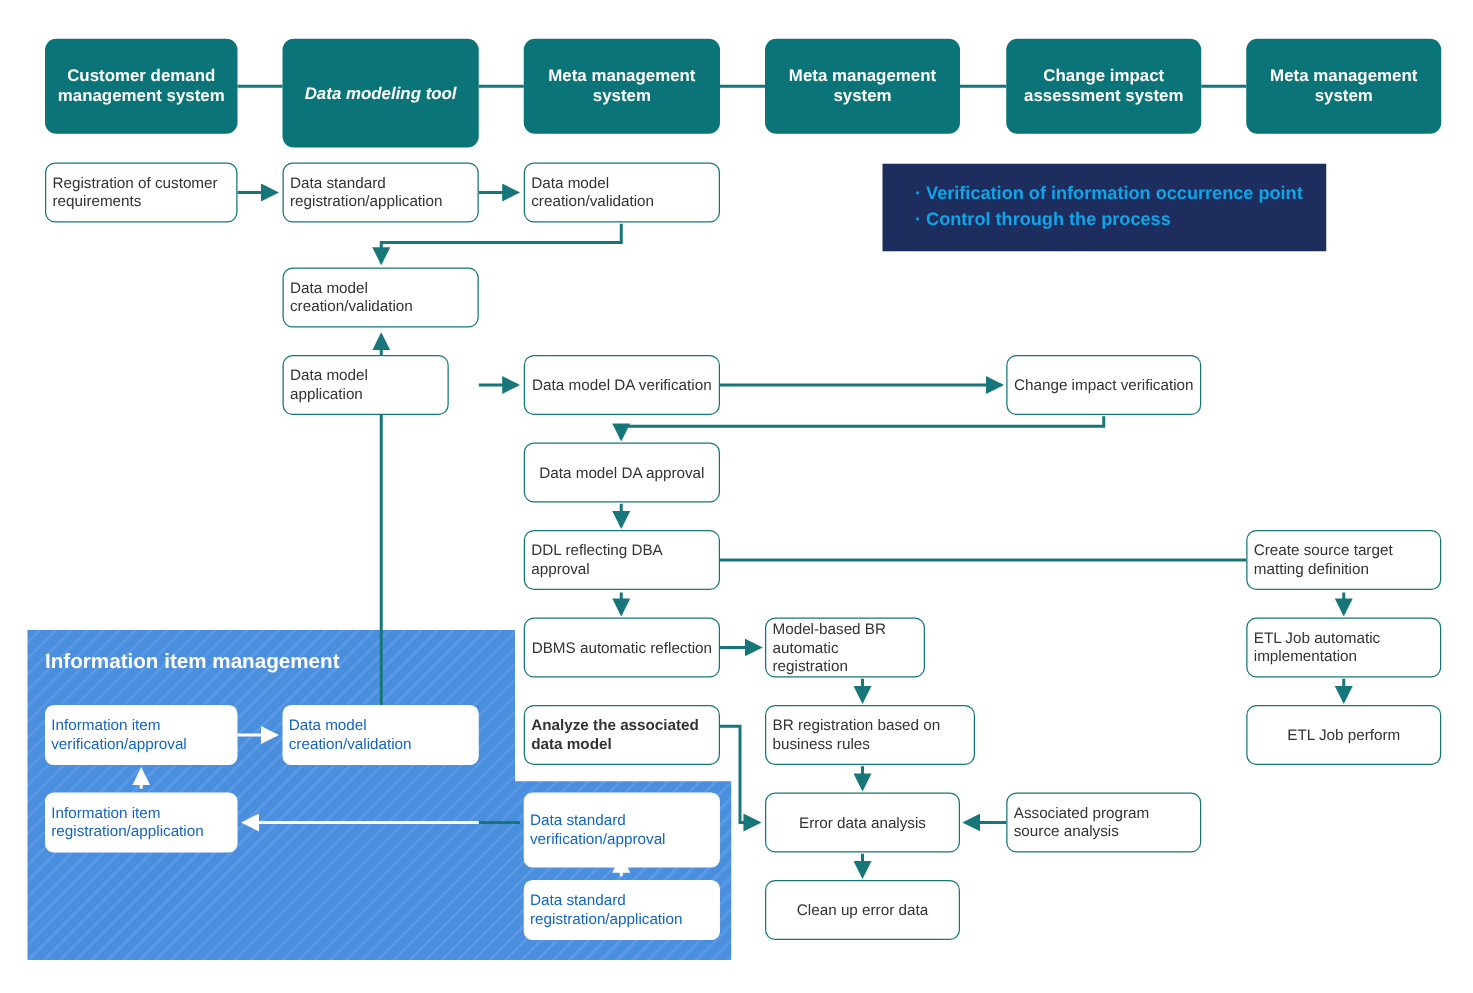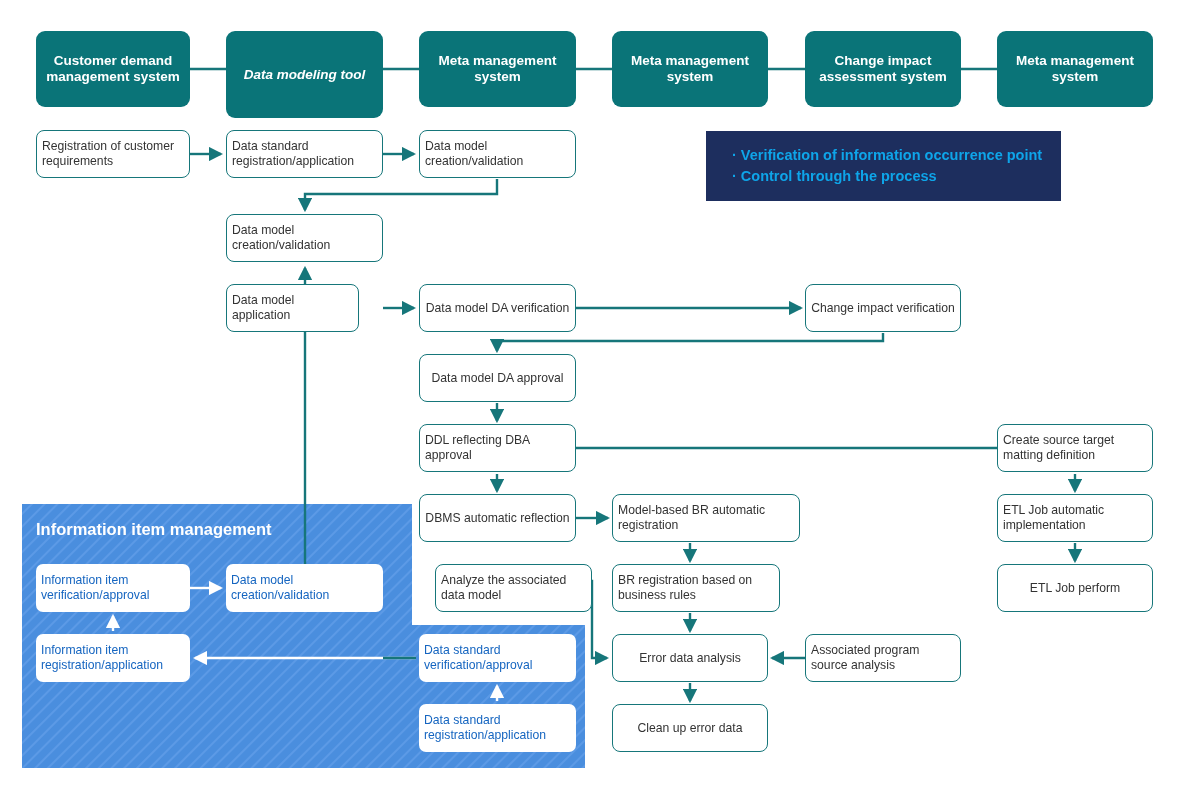--- a/index.html
+++ b/index.html
@@ -219,28 +219,28 @@
   <div class="pbox" style="left:419px; top:424px; width:157px; height:48px;">
     <span>DDL reflecting DBA approval</span>
   </div>
   <div class="pbox" style="left:997px; top:424px; width:156px; height:48px;">
     <span>Create source target matting definition</span>
   </div>
 
   <div class="pbox" style="left:419px; top:494px; width:157px; height:48px;">
     <span>DBMS automatic reflection</span>
   </div>
-  <div class="pbox" style="left:612px; top:494px; width:188px; height:48px;">
+  <div class="pbox" style="left:612px; top:494px; width:128px; height:48px;">
     <span>Model-based BR automatic registration</span>
   </div>
   <div class="pbox" style="left:997px; top:494px; width:156px; height:48px;">
     <span>ETL Job automatic implementation</span>
   </div>
 
-  <div class="pbox" style="left:435px; top:564px; width:157px; height:48px;">
+  <div class="pbox" style="left:419px; top:564px; width:157px; height:48px;font-weight:bold;">
     <span>Analyze the associated data model</span>
   </div>
   <div class="pbox" style="left:612px; top:564px; width:168px; height:48px;">
     <span>BR registration based on business rules</span>
   </div>
   <div class="pbox" style="left:997px; top:564px; width:156px; height:48px;">
     <span>ETL Job perform</span>
   </div>
 
   <div class="pbox" style="left:612px; top:634px; width:156px; height:48px;">
@@ -256,21 +256,21 @@
 
   <div class="pbox in-group" style="left:36px; top:564px; width:154px; height:48px;">
     <span>Information item verification/approval</span>
   </div>
   <div class="pbox in-group" style="left:226px; top:564px; width:157px; height:48px;">
     <span>Data model creation/validation</span>
   </div>
   <div class="pbox in-group" style="left:36px; top:634px; width:154px; height:48px;">
     <span>Information item registration/application</span>
   </div>
-  <div class="pbox in-group" style="left:419px; top:634px; width:157px; height:48px;">
+  <div class="pbox in-group" style="left:419px; top:634px; width:157px; height:60px;">
     <span>Data standard verification/approval</span>
   </div>
   <div class="pbox in-group" style="left:419px; top:704px; width:157px; height:48px;">
     <span>Data standard registration/application</span>
   </div>
 
   <svg class="layer" id="conn-layer-top">
     <g stroke="#ffffff" stroke-width="2.4" fill="none">
 
       <line x1="190" y1="588" x2="221" y2="588" marker-end="url(#arrow-white)"></line>

